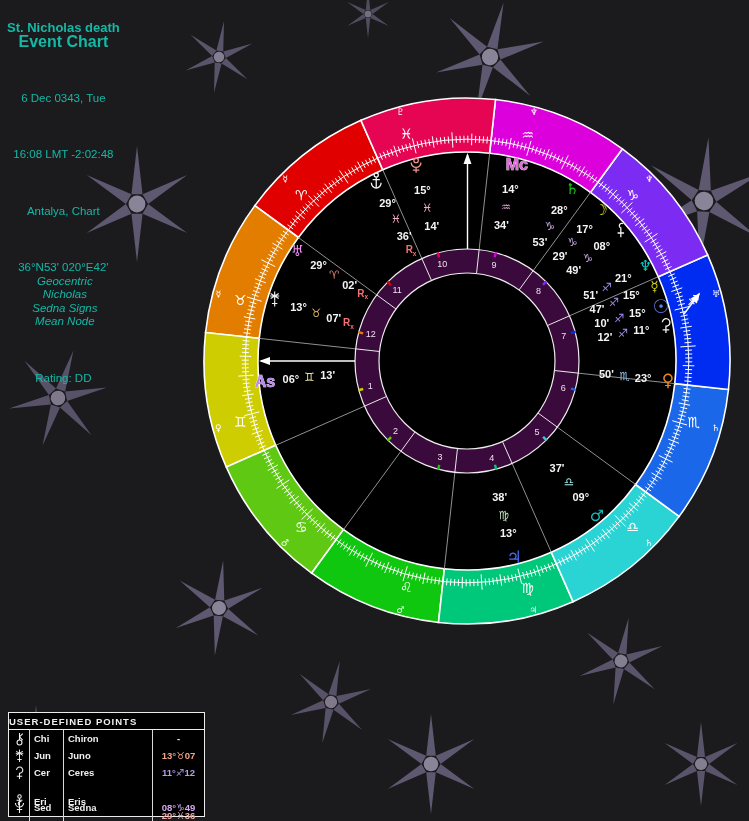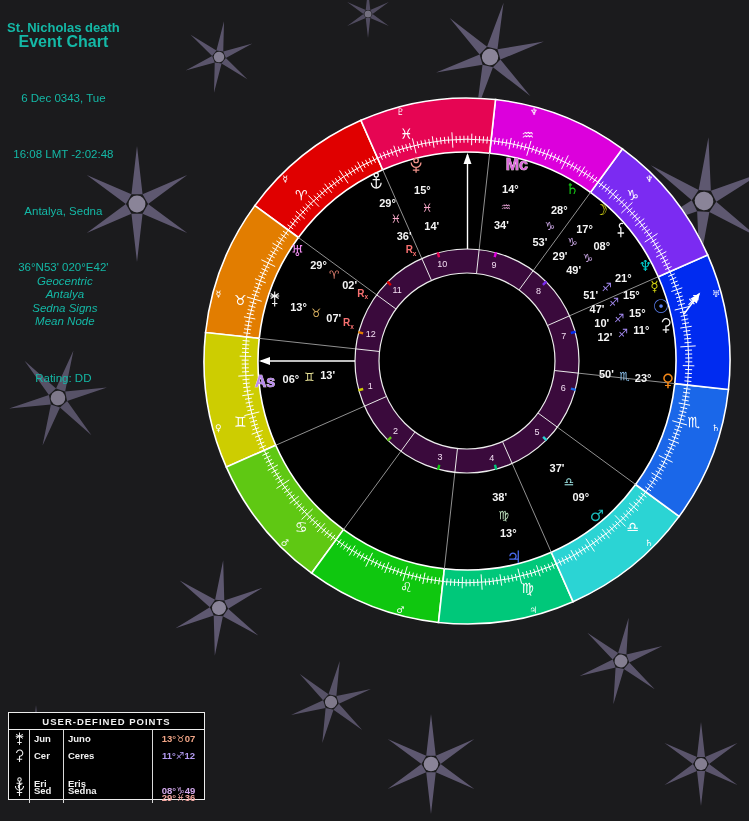--- a/index.html
+++ b/index.html
@@ -7,21 +7,21 @@
   #stage{position:relative;width:749px;height:821px;background:#1B1B1D;}
   svg text{user-select:none;}
   .g{font-family:"DejaVu Sans",sans-serif;}
   #info{position:absolute;left:7px;top:20px;color:#14b8a6;z-index:5;text-align:center;}
   #info .t1{font-size:13px;font-weight:bold;line-height:15px;}
   #info .t2{font-size:16px;font-weight:bold;line-height:13.5px;}
   #info .ln{font-size:11.5px;line-height:13.5px;margin-top:43px;}
   #info .it{font-size:11.5px;line-height:13.5px;font-style:italic;padding-left:3px;}
   #udp{position:absolute;left:8px;top:712px;width:195px;background:#000;border:1px solid #ECECEC;
     color:#F0F0F0;z-index:6;}
-  #udp .hd{font-size:9.5px;font-weight:bold;text-align:center;letter-spacing:1px;
+  #udp .hd{font-size:9.5px;font-weight:bold;letter-spacing:1px;
     padding:3px 0 2px 0;border-bottom:1px solid #ECECEC;}
   .udp-row{display:grid;grid-template-columns:21px 34px 89px 1fr;height:17.2px;align-items:center;}
   .udp-row .c{height:100%;display:flex;align-items:center;}
   .udp-row .b{border-right:1px solid #DADADA;}
   .udp-row .gl{justify-content:center;}
   .udp-row .tx{font-size:9.5px;font-weight:bold;padding-left:4px;}
   .udp-row .vl{font-size:9.5px;font-weight:bold;justify-content:center;}
 </style>
 </head>
 <body>
@@ -630,32 +630,42 @@
         <text x="505.8812206617902" y="207.34291204162048" text-anchor="middle" dominant-baseline="central" font-size="11.5" fill="#EDA8DC" class="g" font-weight="bold">♒</text>
         <text x="501.3430340230324" y="225.27765101468057" text-anchor="middle" dominant-baseline="central" font-size="11" fill="#F4F4F4" font-weight="bold">34'</text>
       </g>
   </svg>
 
   <div id="info">
     <div class="t1">St. Nicholas death</div>
     <div class="t2">Event Chart</div>
     <div class="ln">6 Dec 0343, Tue</div>
     <div class="ln">16:08 LMT -2:02:48</div>
-    <div class="ln">Antalya, Sedna</div>
+    <div class="ln">Antalya, Chart</div>
     <div class="ln">36°N53' 020°E42'</div>
     <div class="it">Geocentric</div>
-    <div class="it">Antalya</div>
+    <div class="it">Nicholas</div>
     <div class="it">Sedna Signs</div>
     <div class="it">Mean Node</div>
     <div class="ln">Rating: DD</div>
   </div>
 
   <div id="udp">
     <div class="hd">USER-DEFINED POINTS</div>
     <div id="udp-rows">
+        <div class="udp-row">
+          <div class="c b gl">
+            <svg width="11" height="14" viewBox="0 0 20 26" style="color:#F0F0F0">
+              <use href="#sym-chiron"></use>
+            </svg>
+          </div>
+          <div class="c b tx">Chi</div>
+          <div class="c b tx">Chiron</div>
+          <div class="c vl" style="color: rgb(240, 240, 240);">-</div>
+        </div>
         <div class="udp-row">
           <div class="c b gl">
             <svg width="11" height="14" viewBox="0 0 20 26" style="color:#F0F0F0">
               <use href="#sym-juno"></use>
             </svg>
           </div>
           <div class="c b tx">Jun</div>
           <div class="c b tx">Juno</div>
           <div class="c vl" style="color: rgb(242, 165, 134);">13°<span class="g">♉</span>07</div>
         </div>

